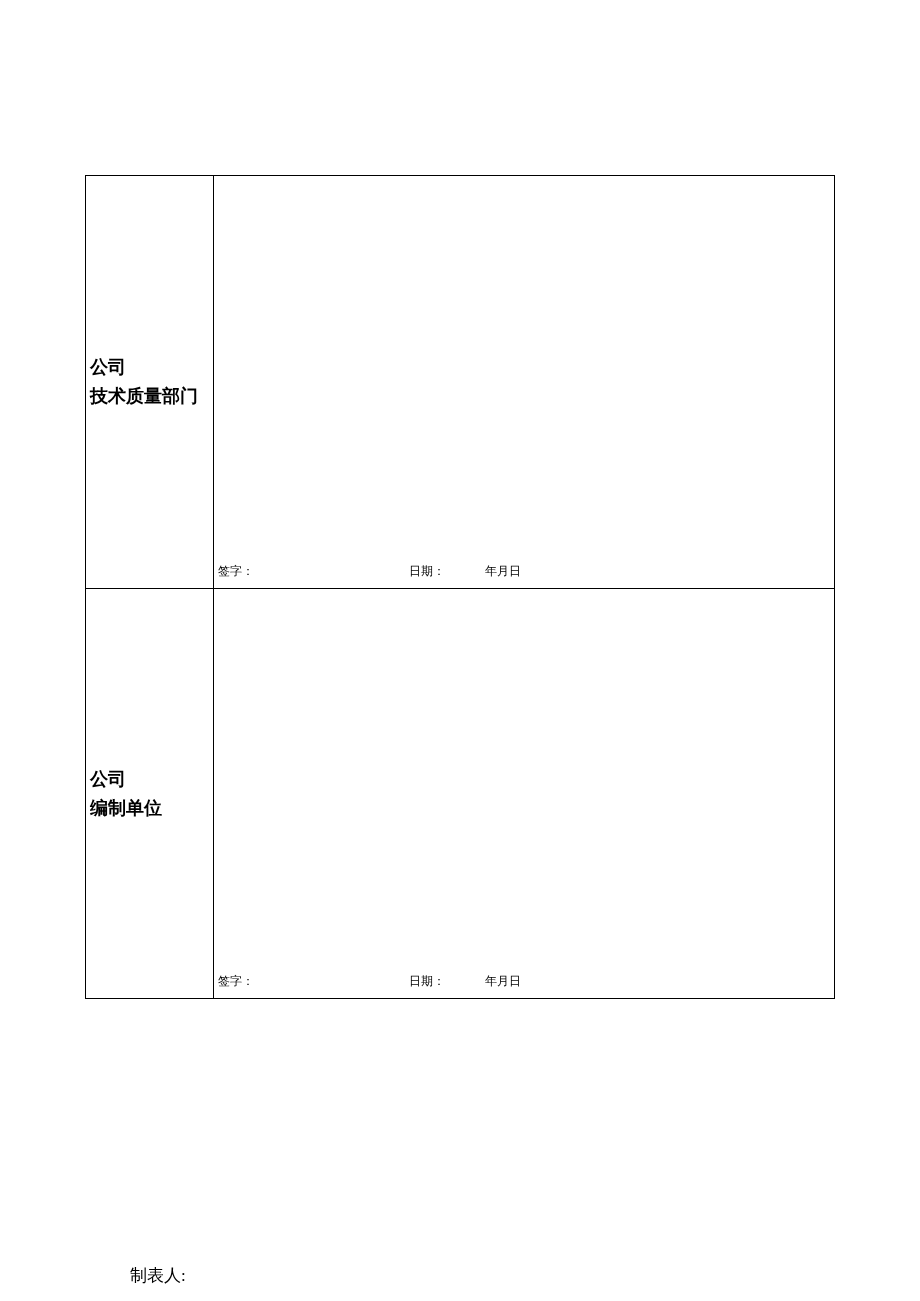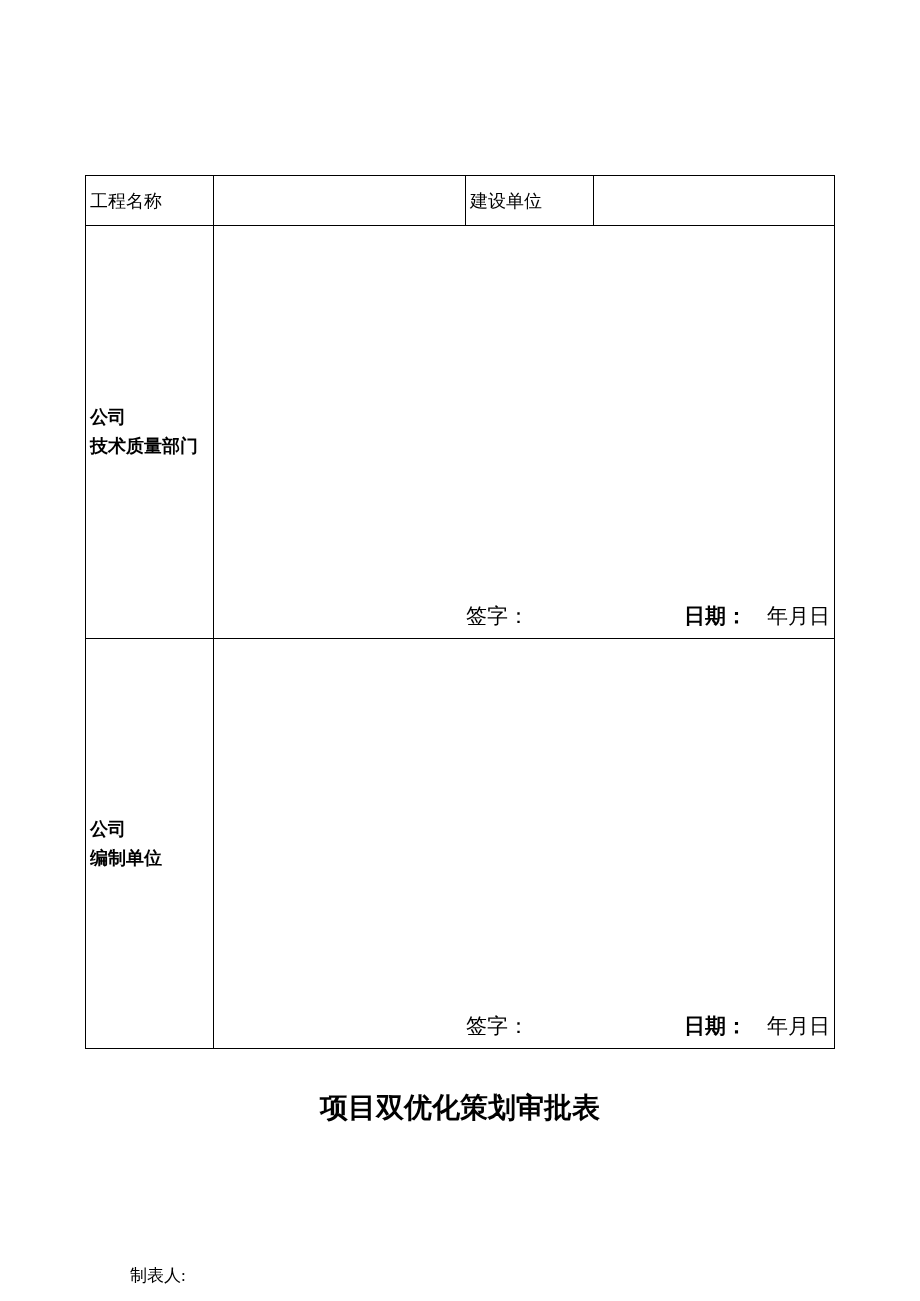--- a/index.html
+++ b/index.html
@@ -55,33 +55,31 @@
       vertical-align: middle;
       font-weight: bold;
     }
     .sig-cell {
       position: relative;
       vertical-align: bottom;
       padding-bottom: 8px;
     }
     .sig-line {
       display: flex;
-      font-size: 21px;
+      font-size: 12px;
       width: 100%;
-      justify-content: flex-end;
     }
     .sig-sign {
       flex: 0 0 auto;
     }
     .sig-date {
       margin-left: 155px;
-      font-weight: bold;
     }
     .sig-ymd {
-      margin-left: 20px;
+      margin-left: 40px;
     }
     .title {
       text-align: center;
       font-size: 28px;
       font-weight: bold;
       margin-top: 40px;
       font-family: "SimHei", "黑体", sans-serif;
     }
     .footer-label {
       position: absolute;
@@ -95,26 +93,20 @@
 
 <div class="page">
   <table>
     <colgroup>
       <col class="col-label1">
       <col class="col-val1">
       <col class="col-label2">
       <col class="col-val2">
     </colgroup>
     <tbody>
-        <tr class="header-row">
-      <td>工程名称</td>
-      <td></td>
-      <td>建设单位</td>
-      <td></td>
-    </tr>
     <tr class="section-row">
       <td class="label-cell">
         <span>公司</span><br>
         <span>技术质量部门</span>
       </td>
       <td colspan="3" class="sig-cell">
         <div class="sig-line">
           <span class="sig-sign">签字：</span>
           <span class="sig-date">日期：</span>
           <span class="sig-ymd">年月日</span>
@@ -130,16 +122,15 @@
         <div class="sig-line">
           <span class="sig-sign">签字：</span>
           <span class="sig-date">日期：</span>
           <span class="sig-ymd">年月日</span>
         </div>
       </td>
     </tr>
   </tbody>
     </table>
 
-  <div class="title">项目双优化策划审批表</div>
 </div>
 
 <div class="footer-label">制表人:</div>
 
 </body></html>

